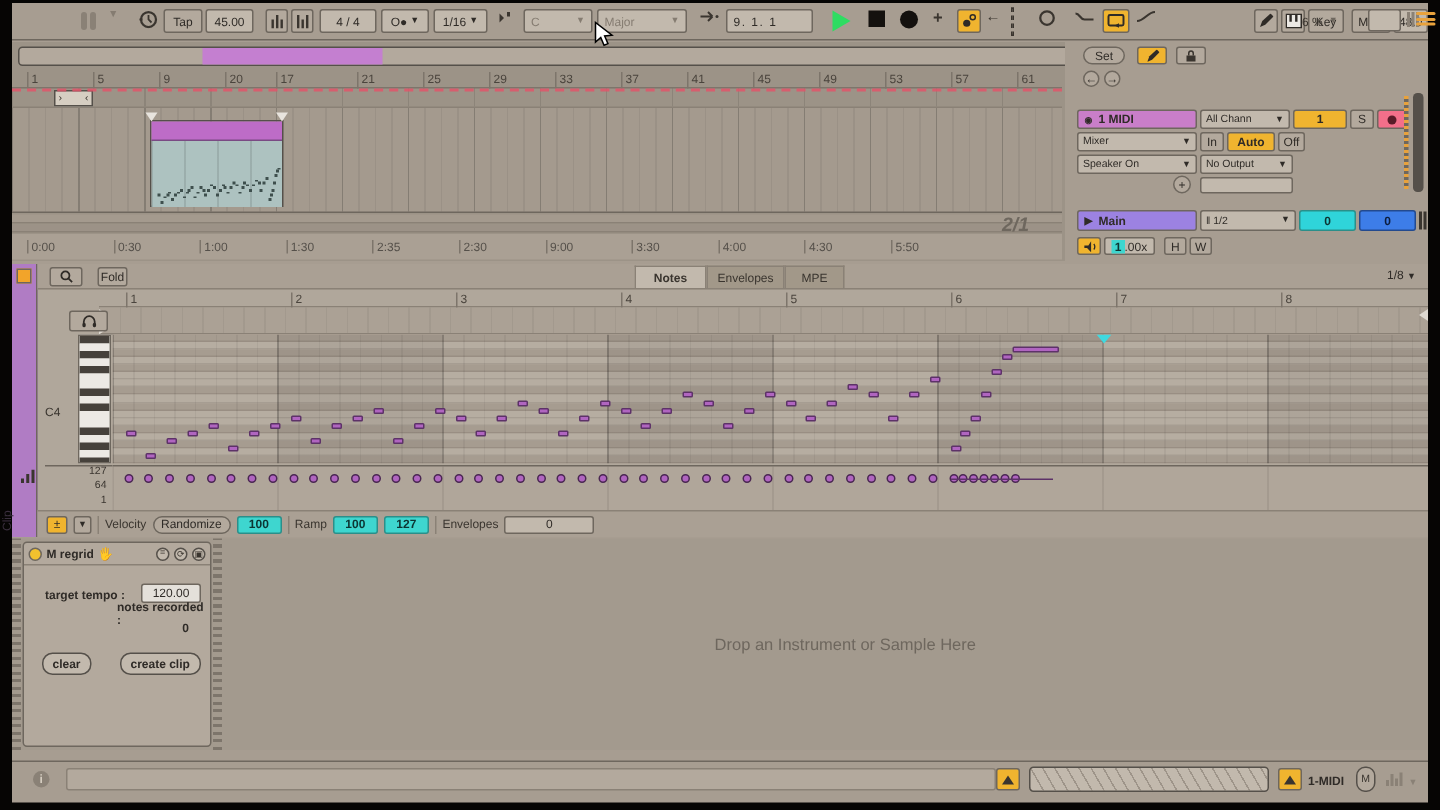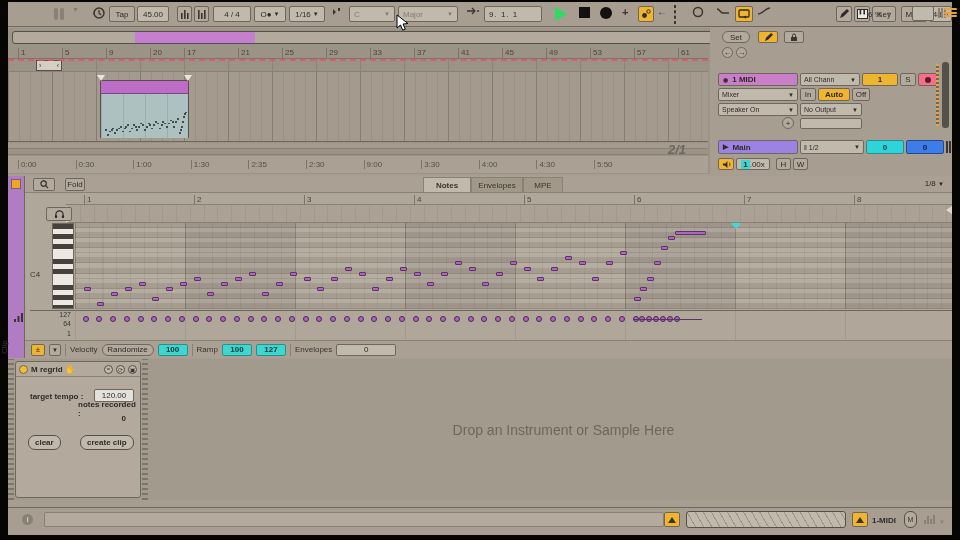--- a/index.html
+++ b/index.html
@@ -101,21 +101,21 @@
   #dev-title { height:15px; border-bottom:1px solid #8a8176; display:flex; align-items:center; gap:3px; padding:0 3px; }
   #dev-led { width:9px; height:9px; border-radius:50%; background:#f2c12e; border:1px solid #6e675e; }
   #dev-name { font-size:8px; font-weight:bold; color:#2f2b27; }
   #dev-hand { font-size:8px; color:#7b5fd6; }
   .dev-circ { width:9px; height:9px; border-radius:50%; border:1px solid #55504a; font-size:6px; color:#3a352f;
               display:flex; align-items:center; justify-content:center; background:#c2b9ad; }
   .dev-lab { font-size:8px; font-weight:bold; color:#2f2b27; }
   .dev-btn { background:#c2b9ad; border:1px solid #55504a; border-radius:7px; font-size:8px; font-weight:bold; color:#2f2b27;
              padding:2px 6px; }
   #drop-zone { position:absolute; left:140px; top:0; width:804px; height:141px; display:flex; align-items:center; justify-content:center; }
-  #drop-hint { font-size:14px; color:#6e675e;padding-left:27px; }
+  #drop-hint { font-size:11px; color:#6e675e;padding-left:27px; }
 
   
   #statusbar { left:0; top:505px; width:944px; height:24px; background:#a79d91; border-top:1px solid #6e675e; }
   #info-circ { position:absolute; left:14px; top:6px; width:11px; height:11px; border-radius:50%; background:#8a8176;
                color:#d6cec2; font-size:8px; font-weight:bold; display:flex; align-items:center; justify-content:center; }
   #status-box { position:absolute; left:36px; top:4px; width:620px; height:15px; background:#b3a99d; border:1px solid #8a8176; border-radius:2px; }
   .tri-up { width:0; height:0; border-left:4px solid transparent; border-right:4px solid transparent; border-bottom:6px solid #3a352f; }
   #midi-echo { position:absolute; left:678px; top:3px; width:160px; height:17px; background:#c2b9ad; border:1px solid #55504a; border-radius:3px;
      background-image:repeating-linear-gradient(60deg, rgba(90,80,70,0.35) 0 1px, transparent 1px 7px); }
   #mbadge { position:absolute; left:896px; top:3px; width:13px; height:17px; border:1px solid #55504a; border-radius:6px;

